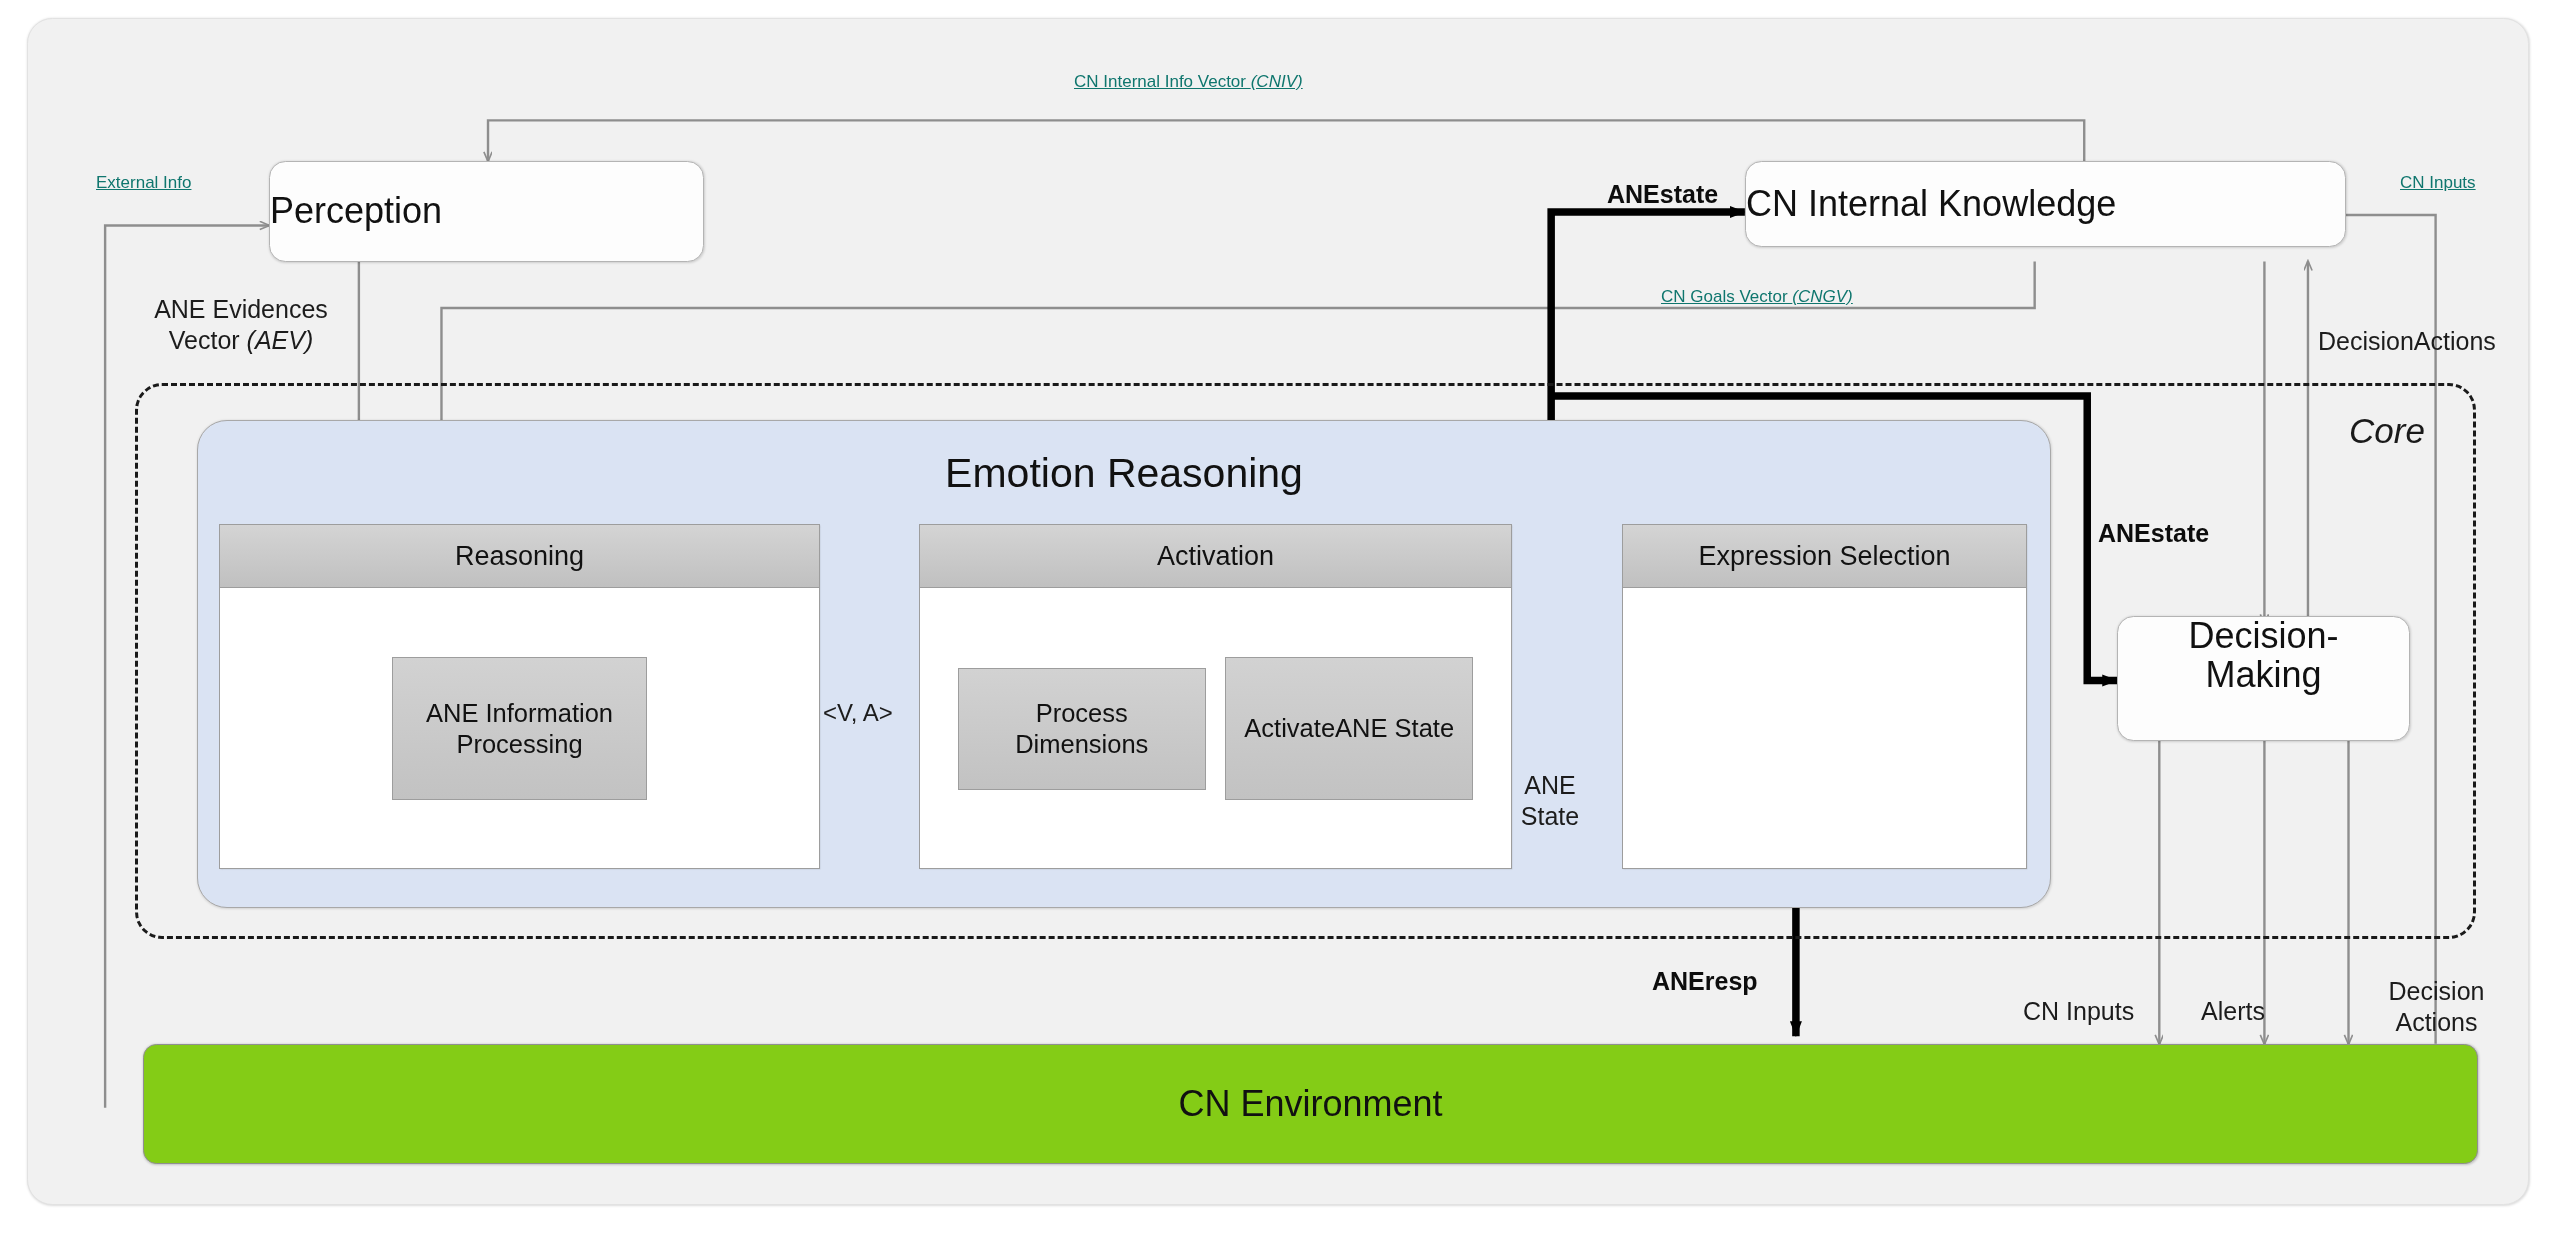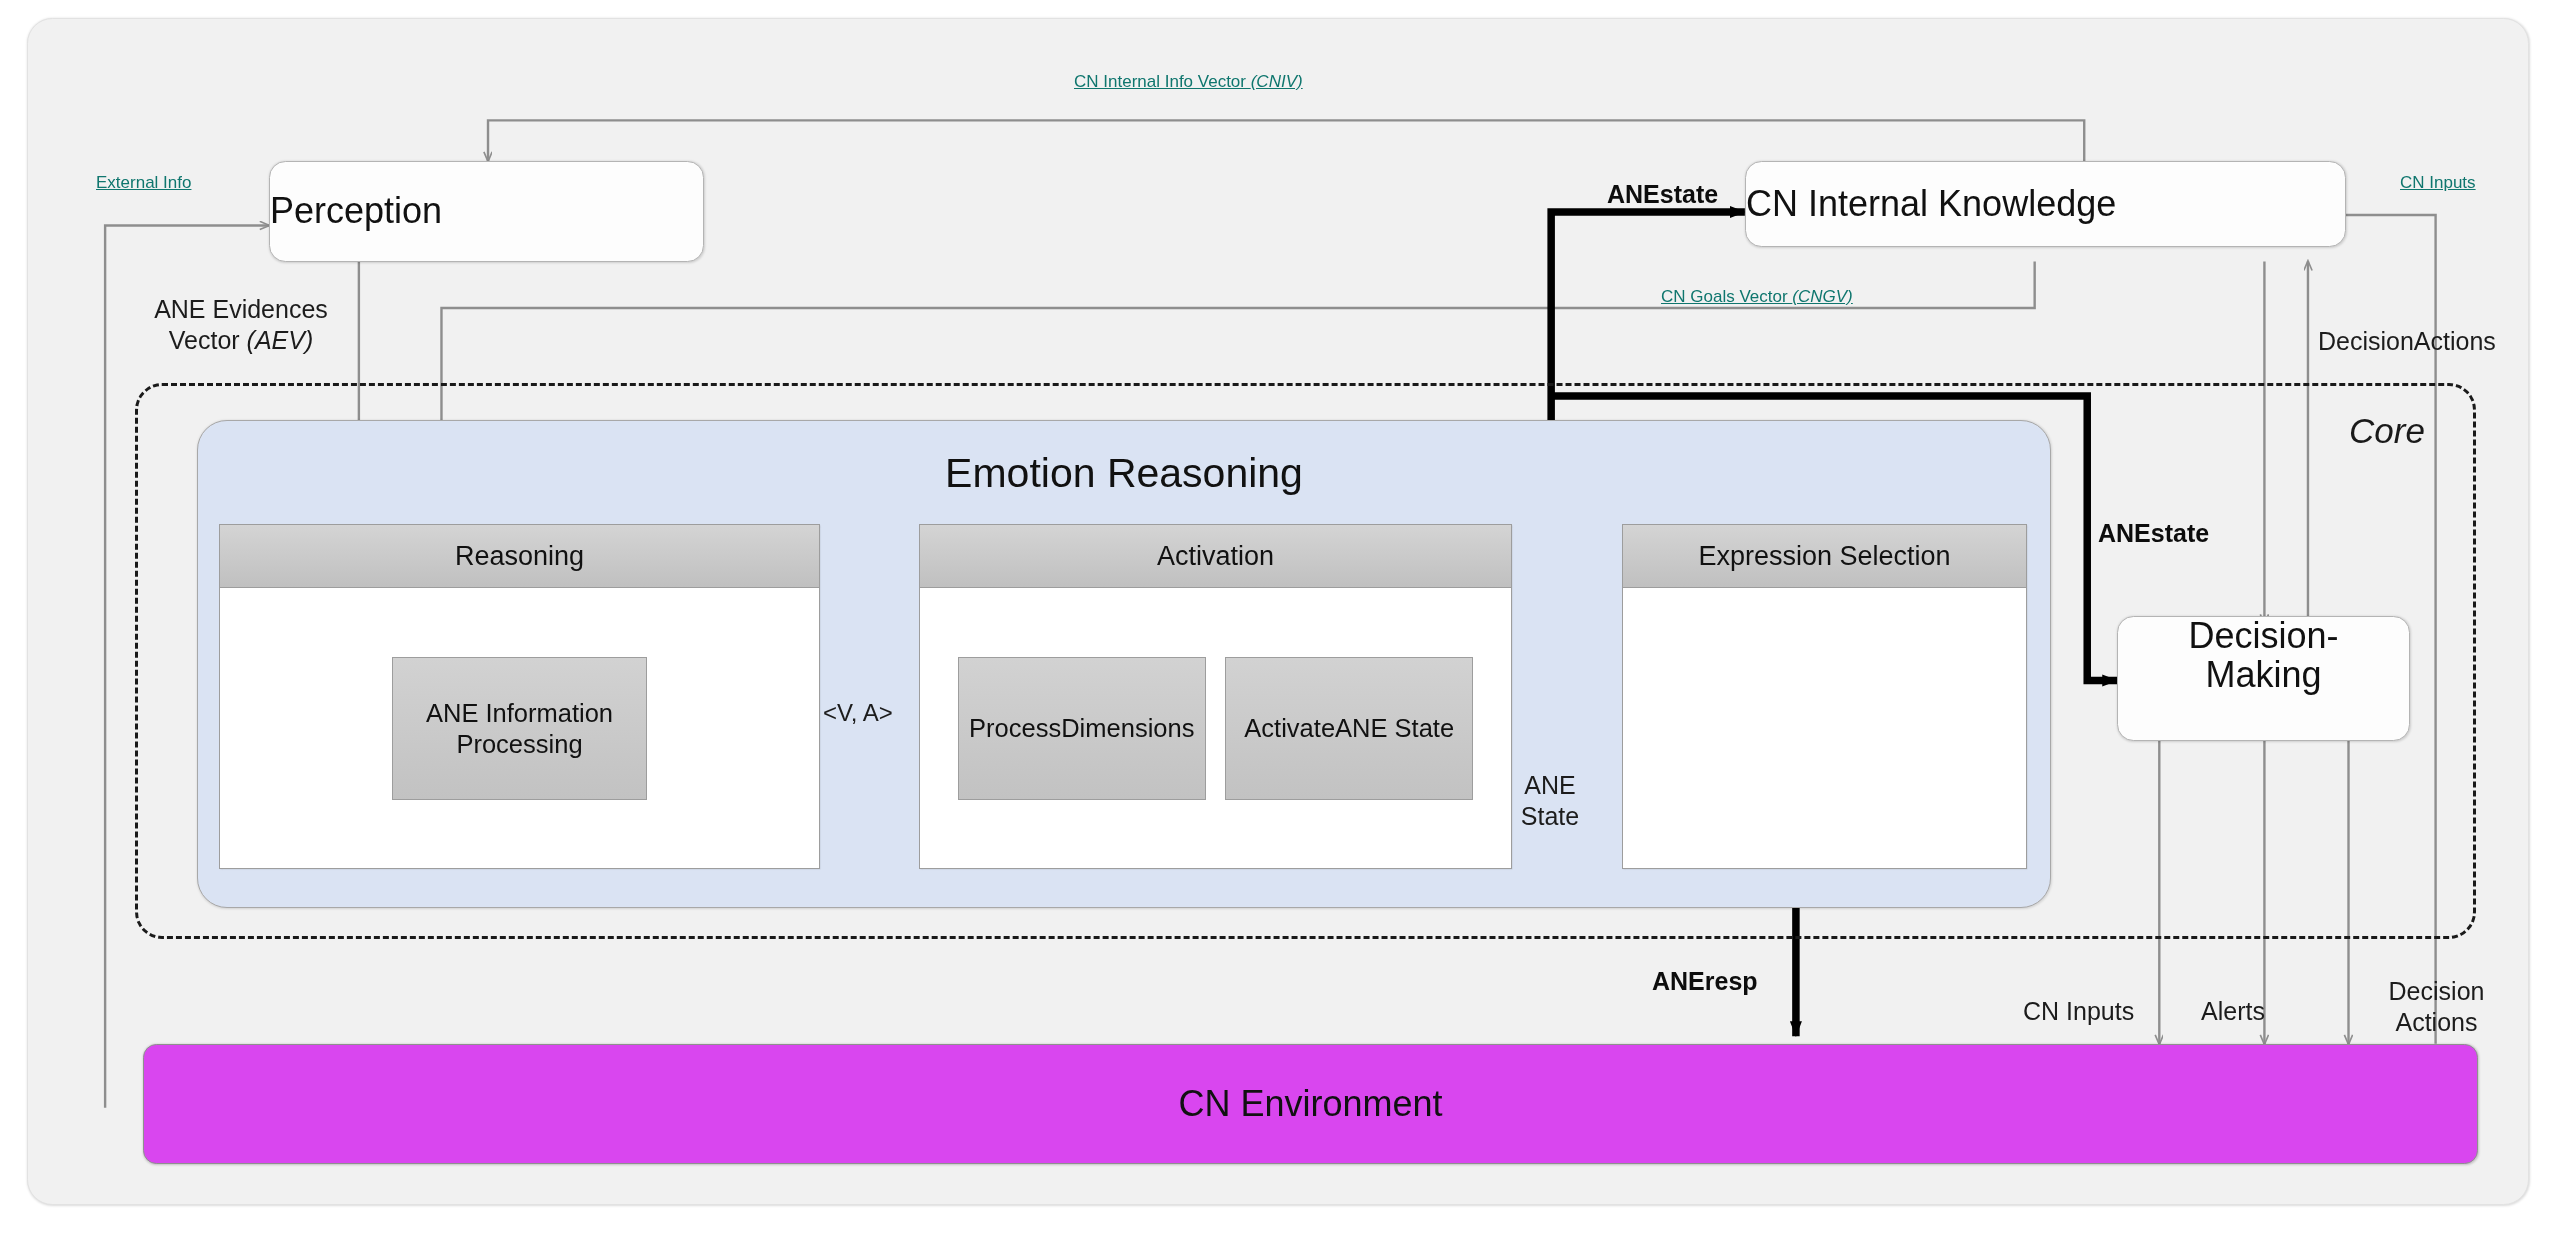--- a/index.html
+++ b/index.html
@@ -119,21 +119,21 @@
     text-align: center;
     font-size: 25.5px;
     color: #111;
     line-height: 1.2;
     box-sizing: border-box;
   }
   .env-box {
     position: absolute;
     left: 143px; top: 1044px;
     width: 2335px; height: 120px;
-    background: #d946ef;
+    background: #84cc16;
     border: 1.5px solid #8f8f8f;
     border-radius: 13.5px;
     display: flex;
     align-items: center;
     justify-content: center;
     font-size: 36px;
     color: #111;
     box-sizing: border-box;
     box-shadow: 0.8px 0.8px 2.3px rgba(0,0,0,0.2);
   }
@@ -241,21 +241,21 @@
       <div class="sub-box" style="width:255px; height:143px; flex-direction:column;">
         <span>ANE Information</span>
         <span>Processing</span>
       </div>
     </div>
   </div>
 
   <div class="stage-box" style="left:919px; top:524px; width:593px; height:345px;">
     <div class="stage-hdr">Activation</div>
     <div class="stage-body">
-      <div class="sub-box" style="width:248px; height:143px; flex-direction:row;">
+      <div class="sub-box" style="width:248px; height:122px; flex-direction:column;">
         <span>Process</span>
         <span>Dimensions</span>
       </div>
       <div class="sub-box" style="width:248px; height:143px; ">
         <span>Activate</span>
         <span>ANE State</span>
       </div>
     </div>
   </div>
 

